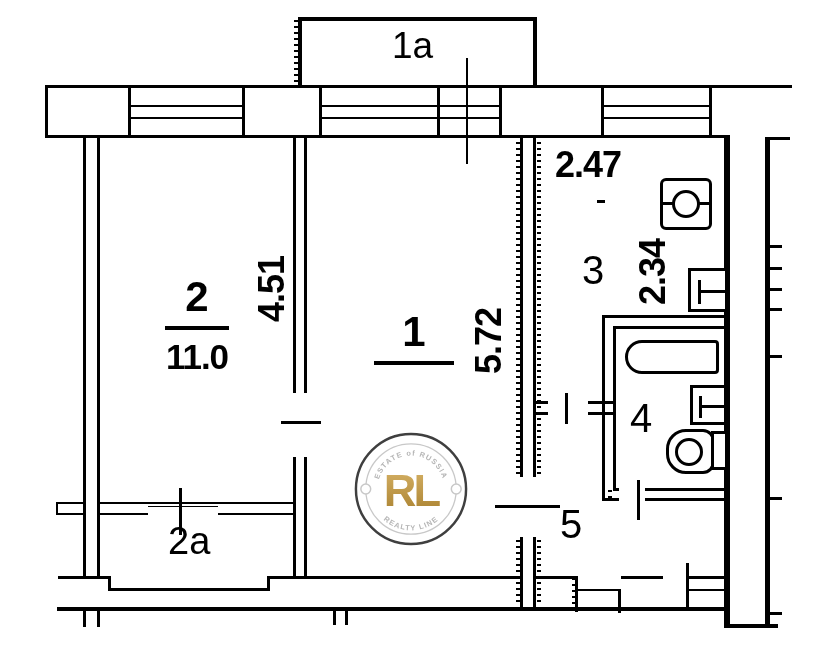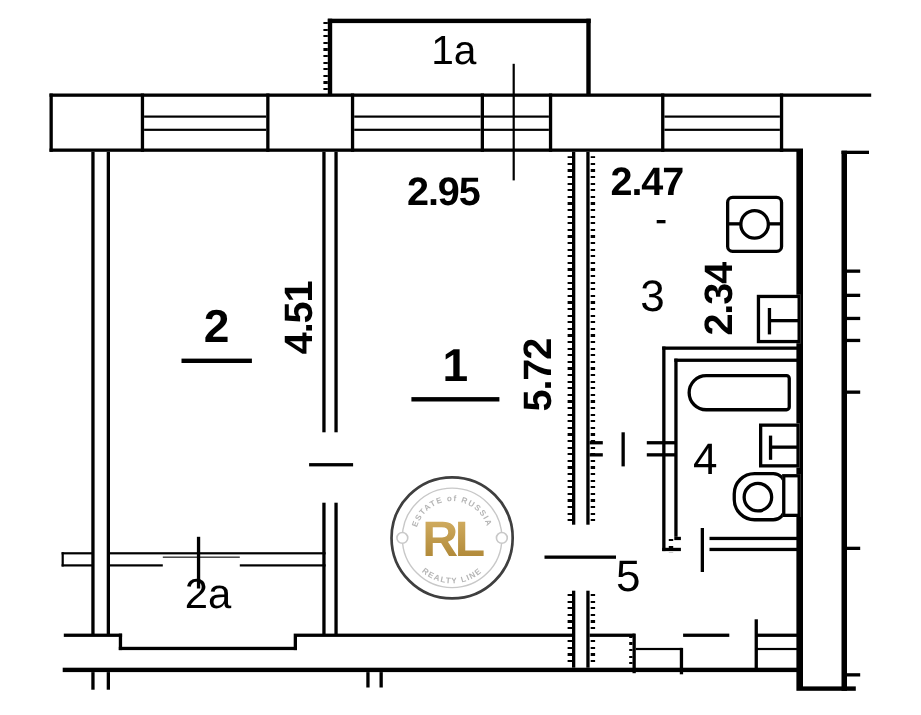--- a/index.html
+++ b/index.html
@@ -115,28 +115,28 @@
       <div class="w" style="left: 637px; top: 480px; width: 3px; height: 40px;"></div>
       <div class="hatch" style="left: 294px; top: 20px; width: 4px; height: 64px;"></div>
       <div class="hatch" style="left: 516px; top: 142px; width: 4px; height: 333px;"></div>
       <div class="hatch" style="left: 537px; top: 142px; width: 4px; height: 333px;"></div>
       <div class="hatch" style="left: 516px; top: 540px; width: 4px; height: 64px;"></div>
       <div class="hatch" style="left: 537px; top: 540px; width: 4px; height: 64px;"></div>
       <div class="hatch" style="left: 572px; top: 578px; width: 3px; height: 32px;"></div>
       <div class="hatch" style="left: 608px; top: 490px; width: 4px; height: 12px;"></div>
     </div>
 
-  <div class="dim" style="left:370px;top:156px;">2.95</div>
   <div class="dim" style="left:555px;top:147px;">2.47</div>
   <div class="dim v" style="left:227px;top:271px;">4.51</div>
   <div class="dim v" style="left:444px;top:323px;">5.72</div>
   <div class="dim v" style="left:608px;top:254px;">2.34</div>
 
   <div class="roomlabel" style="left:132px;top:276px;width:130px;">
     <span class="rnum">2</span>
+    <div class="rarea">11.0</div>
   </div>
   <div class="roomlabel" style="left:352px;top:311px;width:124px;">
     <span class="rnum" style="padding:0 28px 8px;">1</span>
   </div>
   <div class="rsolo" style="left:582px;top:250px;">3</div>
   <div class="rsolo" style="left:630px;top:398px;">4</div>
   <div class="rsolo" style="left:560px;top:504px;">5</div>
   <div class="rsolo" style="left:168px;top:522px;font-size:38px;">2a</div>
   <div class="rsolo" style="left:392px;top:27px;font-size:37px;">1a</div>
 

